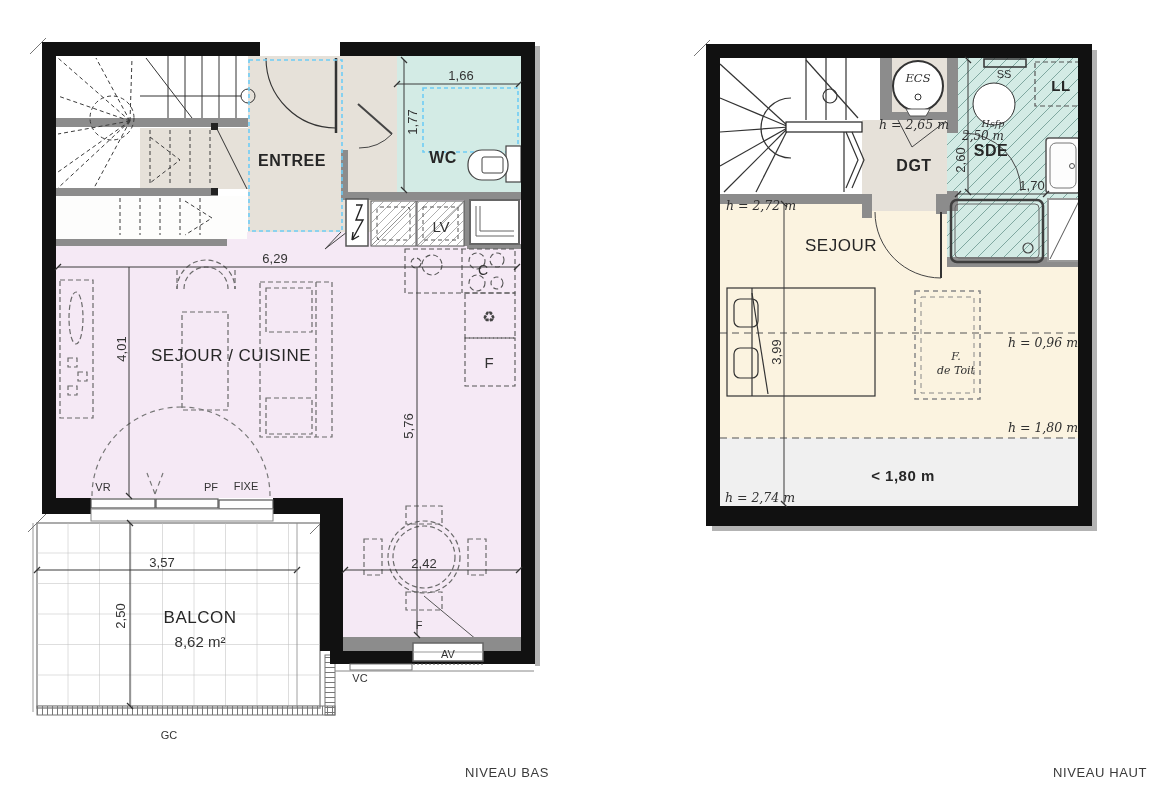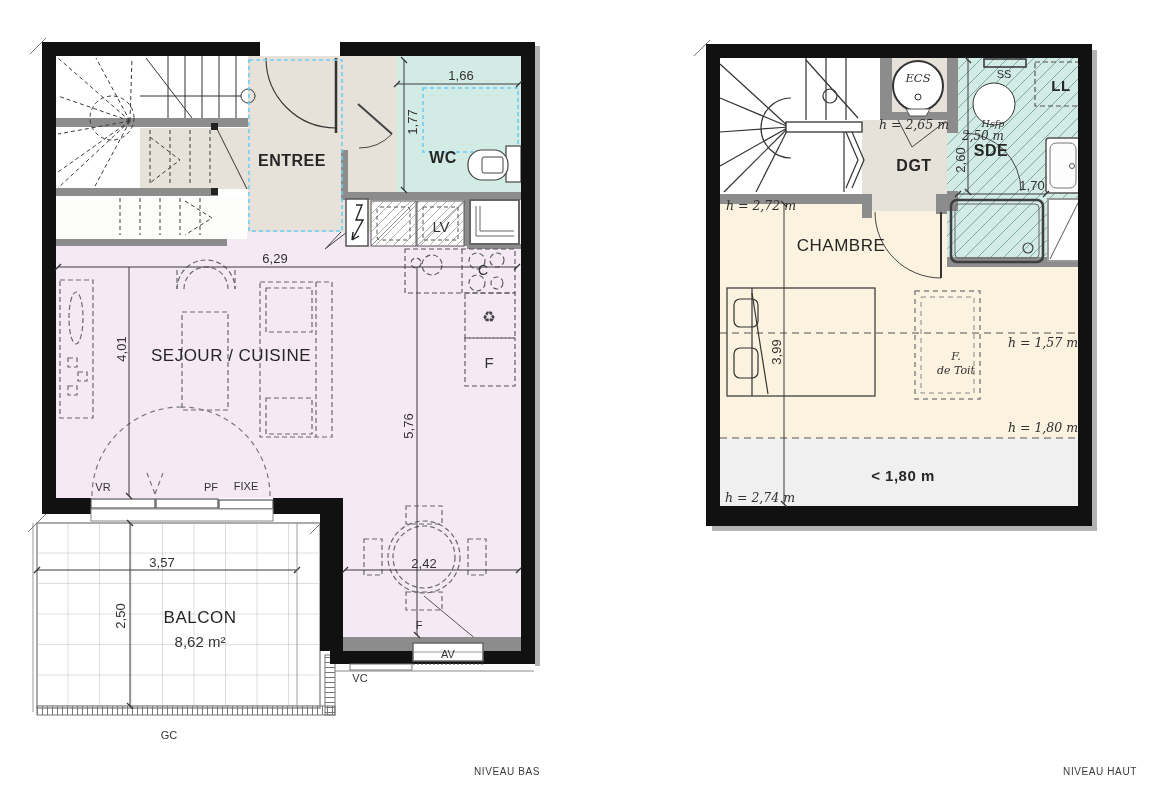--- a/index.html
+++ b/index.html
@@ -11,21 +11,21 @@
        font-family:"Liberation Sans",sans-serif;line-height:1;}
   .rot{transform:translate(-50%,-50%) rotate(-90deg);}
   .room{font-size:16px;letter-spacing:.5px;color:#262626;font-weight:bold;}
   .room-lg{font-size:17px;letter-spacing:.5px;color:#262626;}
   .dim{font-size:13px;color:#333;}
   .mark{font-size:11px;color:#333;}
   .mark-md{font-size:15px;color:#333;}
   .mark-lg{font-size:14px;color:#333;}
   .ital{font-family:"DejaVu Serif",serif;font-style:italic;font-size:12.5px;color:#303030;text-align:center;}
   .ital-sm{font-family:"DejaVu Serif",serif;font-style:italic;font-size:9.5px;color:#303030;margin-top:26px;}
-  .caption{font-size:10px;letter-spacing:.6px;color:#3a3a3a;}
+  .caption{font-size:13px;letter-spacing:.6px;color:#3a3a3a;}
   .glyph{font-size:15px;color:#444;}
 </style>
 </head>
 <body>
 
 <div id="stage">
 
 <svg id="plan-svg" width="1168" height="800" viewBox="0 0 1168 800">
   <defs>
     <pattern id="balconyGrid" x="37" y="523" width="31.5" height="30.5" patternUnits="userSpaceOnUse">
@@ -376,35 +376,35 @@
   <div class="lbl mark" style="left:246px;top:486px">FIXE</div>
   <div class="lbl mark-md" style="left:441px;top:226px">LV</div>
   <div class="lbl mark-lg" style="left:483px;top:270px">C</div>
   <div class="lbl glyph" style="left:489px;top:316px">♻</div>
   <div class="lbl mark-lg" style="left:489px;top:362px;font-size:15px">F</div>
   <div class="lbl mark" style="left:419px;top:625px">F</div>
   <div class="lbl mark" style="left:448px;top:654px">AV</div>
   <div class="lbl mark" style="left:360px;top:678px">VC</div>
   <div class="lbl mark" style="left:169px;top:735px">GC</div>
 
-  <div class="lbl room-lg" style="left:841px;top:245px">CHAMBRE</div>
+  <div class="lbl room-lg" style="left:841px;top:245px">SEJOUR</div>
   <div class="lbl room" style="left:914px;top:166px">DGT</div>
   <div class="lbl room" style="left:991px;top:151px">SDE</div>
   <div class="lbl room" style="left:1061px;top:85px;font-size:15px">LL</div>
   <div class="lbl mark" style="left:1004px;top:74px">SS</div>
   <div class="lbl ital" style="left:918px;top:79px;font-size:11.5px">ECS</div>
   <div class="lbl ital-sm" style="left:993px;top:98px">Hsfp</div>
   <div class="lbl ital-sm" style="left:983px;top:110px;font-size:12px">2,50 m</div>
   <div class="lbl ital" style="left:956px;top:356px;font-size:11px">F.</div>
   <div class="lbl ital" style="left:956px;top:370px;font-size:11px">de Toit</div>
   <div class="lbl room" style="left:903px;top:475px;font-size:15px">&lt; 1,80 m</div>
 
   <div class="lbl ital" style="left:914px;top:125px">h = 2,65 m</div>
   <div class="lbl ital" style="left:761px;top:206px">h = 2,72 m</div>
-  <div class="lbl ital" style="left:1043px;top:343px">h = 1,57 m</div>
+  <div class="lbl ital" style="left:1043px;top:343px">h = 0,96 m</div>
   <div class="lbl ital" style="left:1043px;top:428px">h = 1,80 m</div>
   <div class="lbl ital" style="left:760px;top:498px">h = 2,74 m</div>
 
   <div class="lbl dim rot" style="left:776px;top:352px">3,99</div>
   <div class="lbl dim rot" style="left:960px;top:160px">2,60</div>
   <div class="lbl dim" style="left:1032px;top:185px">1,70</div>
 
   <div class="lbl caption" style="left:507px;top:772px">NIVEAU BAS</div>
   <div class="lbl caption" style="left:1100px;top:772px">NIVEAU HAUT</div>
 </div>

